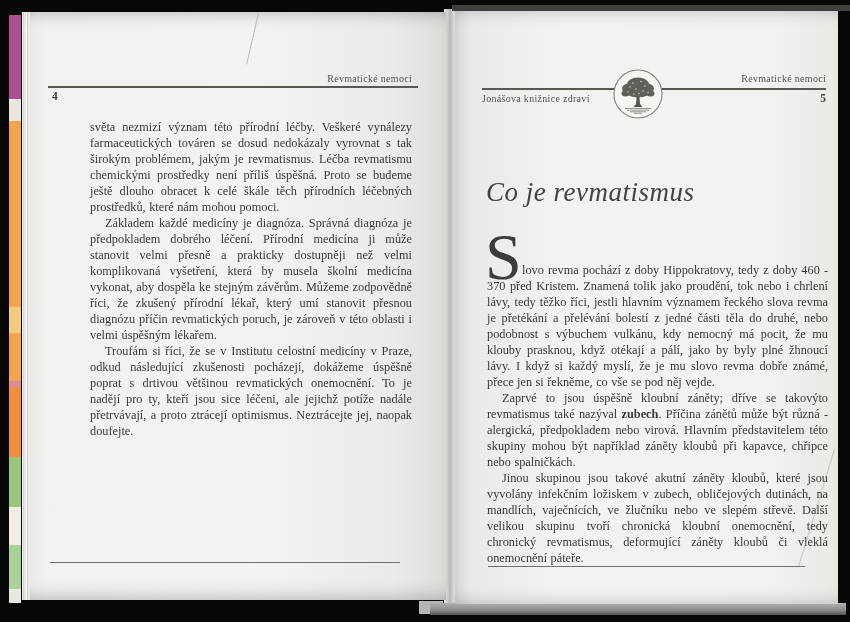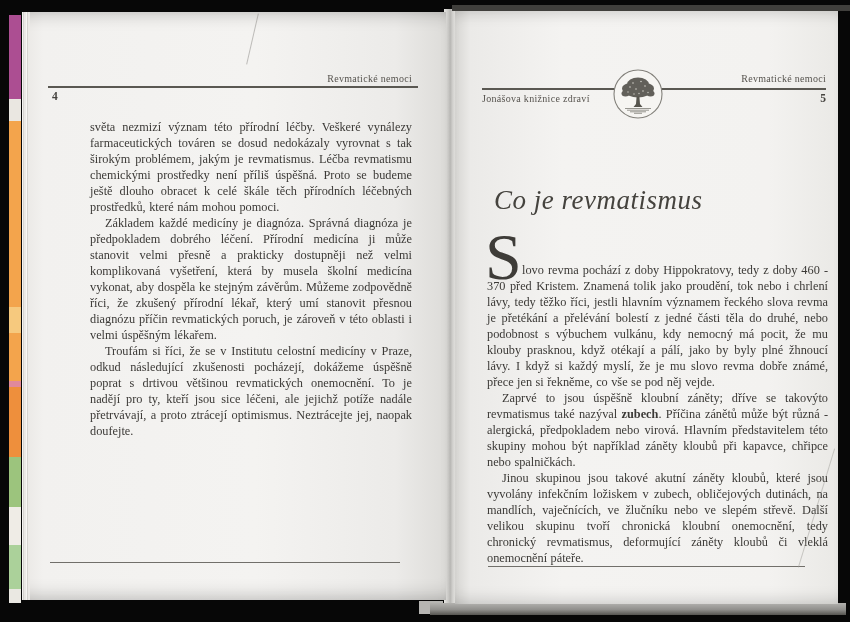--- a/index.html
+++ b/index.html
@@ -49,21 +49,21 @@
   .lp-rule{left:26px;top:74px;width:370px;}
   .lp-num{left:30px;top:78px;}
   .lp-body{left:68px;top:107px;width:322px;}
   .lp-foot{left:28px;top:550px;width:350px;}
 
   .rp-rule{left:27px;top:77px;width:344px;}
   .rp-head-left{left:27px;top:82px;}
   .rp-head-right{right:12px;top:62px;}
   .rp-num{right:12px;top:81px;}
   .rp-logo{position:absolute;left:157px;top:57px;width:52px;height:52px;}
-  .chapter-title{position:absolute;left:31px;top:166px;margin:8px;
+  .chapter-title{position:absolute;left:31px;top:166px;margin:0;
     font-size:27px;font-weight:normal;font-style:italic;color:#45433e;letter-spacing:.5px;}
   .drop-cap{position:absolute;left:30px;top:213px;font-size:66px;line-height:66px;
     color:#3e3c38;font-family:"Liberation Serif","DejaVu Serif",serif;}
   .rp-body{left:32px;top:251px;width:341px;}
   .rp-body p.first{text-indent:35px;}
   .rp-foot{left:33px;top:555px;width:317px;}
 
   
   .scratch{position:absolute;width:1px;background:rgba(135,133,129,.5);}
   .scratch-a{left:252px;top:13px;height:52px;transform:rotate(13deg);}

